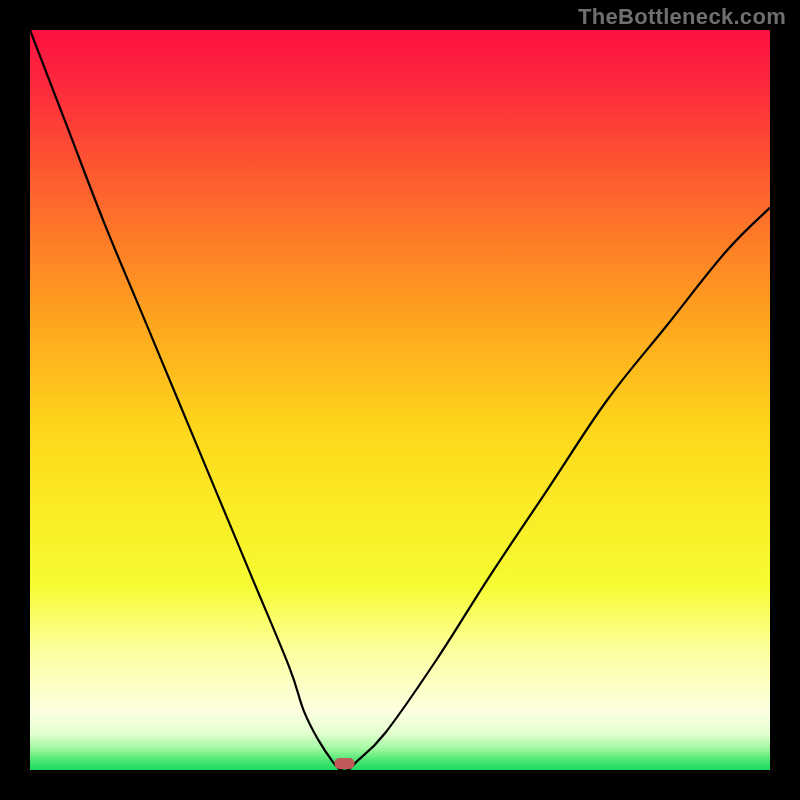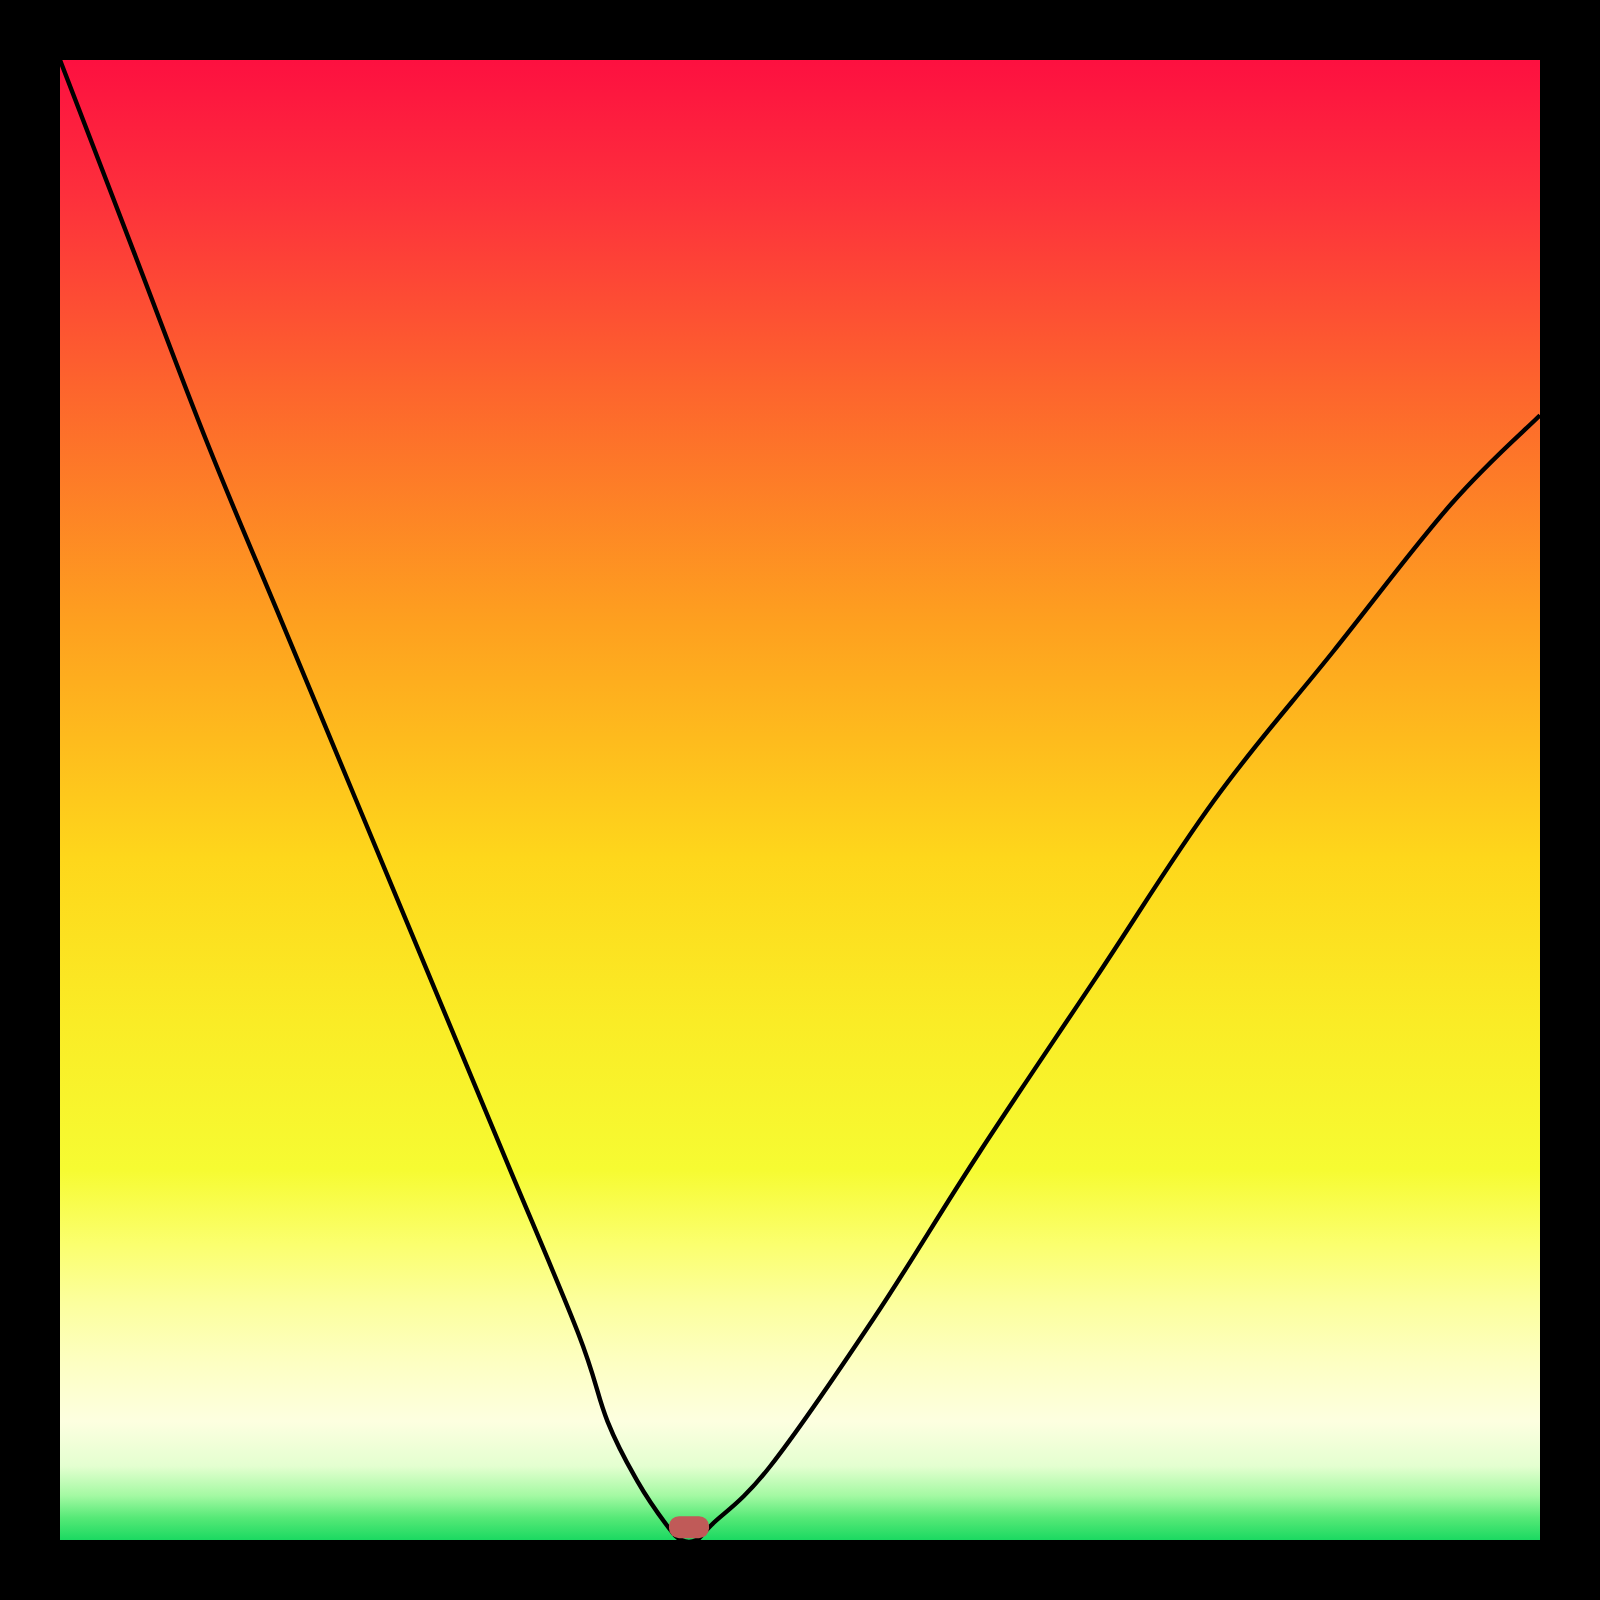--- a/index.html
+++ b/index.html
@@ -61,20 +61,21 @@
     overflow: visible;
   }
   .marker {
     fill: #c05a58;
   }
 </style>
 </head>
 <body>
 
 <div class="frame">
+  <div class="watermark">TheBottleneck.com</div>
 
   <div class="plot-area">
     <svg class="curve" viewBox="0 0 740 740" preserveAspectRatio="none">
       <path id="curve-path" fill="none" stroke="#000" stroke-width="2.2" d="M 0.00 0.00 C 6.66 17.32, 23.68 61.57, 37.00 96.20 C 50.32 130.83, 60.68 159.10, 74.00 192.40 C 87.32 225.70, 97.68 249.23, 111.00 281.20 C 124.32 313.17, 134.68 338.03, 148.00 370.00 C 161.32 401.97, 171.68 426.83, 185.00 458.80 C 198.32 490.77, 208.68 515.63, 222.00 547.60 C 235.32 579.57, 249.68 612.42, 259.00 636.40 C 268.32 660.38, 268.47 667.48, 273.80 680.80 C 279.13 694.12, 283.27 701.08, 288.60 710.40 C 293.93 719.72, 299.40 727.27, 303.40 732.60 C 307.40 737.93, 308.14 738.67, 310.80 740.00 C 313.46 741.33, 315.54 741.33, 318.20 740.00 C 320.86 738.67, 318.94 739.26, 325.60 732.60 C 332.26 725.94, 340.55 721.65, 355.20 703.00 C 369.85 684.35, 388.35 656.97, 407.00 629.00 C 425.65 601.03, 438.82 578.24, 458.80 547.60 C 478.78 516.96, 496.69 490.77, 518.00 458.80 C 539.31 426.83, 555.89 399.30, 577.20 370.00 C 598.51 340.70, 615.09 322.64, 636.40 296.00 C 657.71 269.36, 676.95 243.31, 695.60 222.00 C 714.25 200.69, 732.01 185.59, 740.00 177.60"></path>
       <rect id="marker-rect" class="marker" rx="5" ry="5" x="304.50" y="728.08" width="20" height="11" fill="#c05a58"></rect>
     </svg>
   </div>
 </div>
 
 </body></html>

